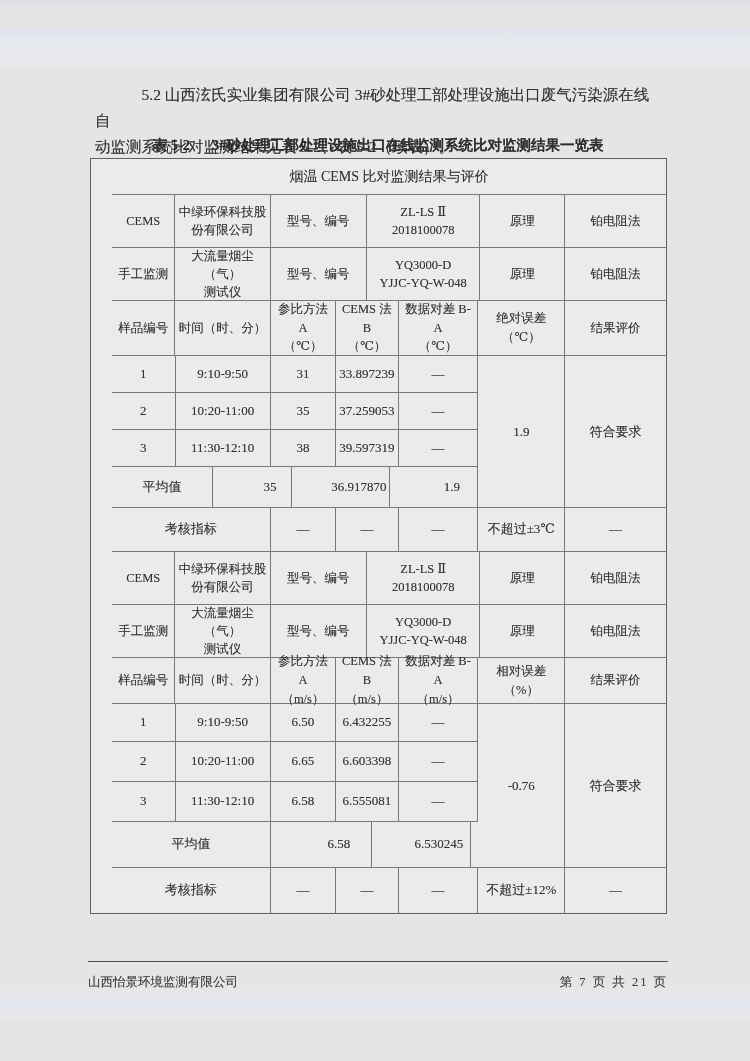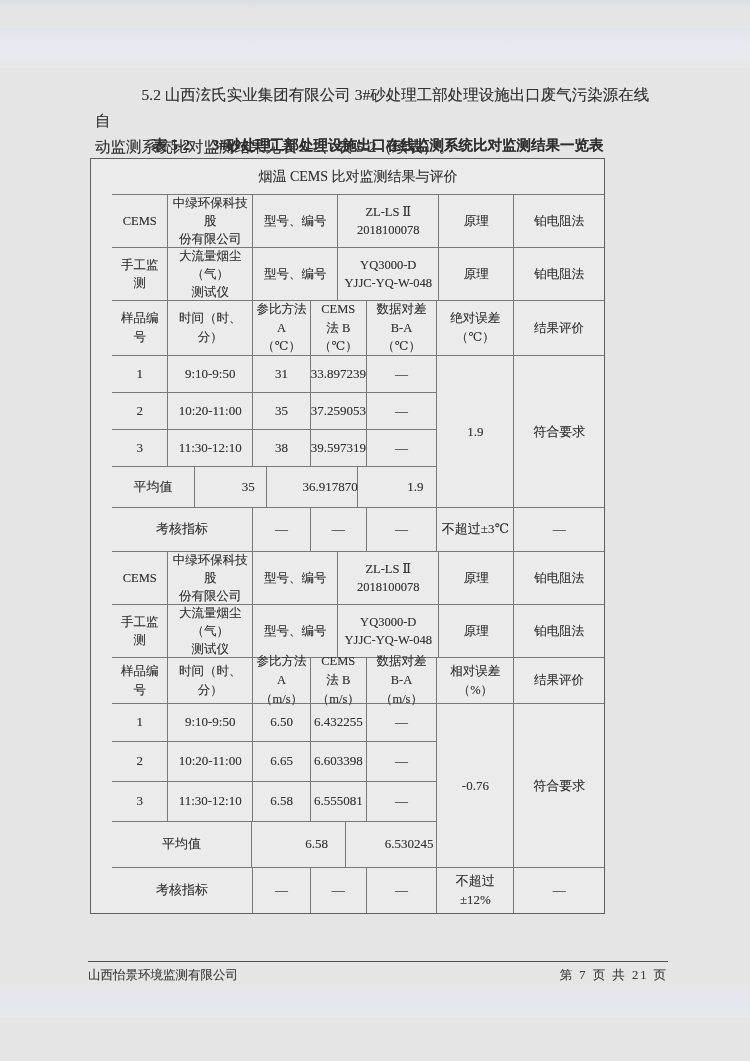--- a/index.html
+++ b/index.html
@@ -24,21 +24,21 @@
     color:#333;text-shadow:0 0 0.6px rgba(70,70,70,0.55);
     margin:0;
   }
   .caption{
     position:absolute;left:90px;top:136px;width:576px;
     display:flex;justify-content:center;gap:22px;
     font-weight:bold;font-size:14.5px;color:#2d2d2d;
     text-shadow:0 0 0.6px rgba(60,60,60,0.6);
   }
   .ctable{
-    position:absolute;left:90px;top:158px;width:515px;
+    position:absolute;left:90px;top:158px;width:577px;
     border:1.5px solid #606060;
     font-size:13px;color:#343434;
     background:rgba(255,255,255,0.25);
     text-shadow:0 0 0.5px rgba(80,80,80,0.5);
     padding-left:21px;
   }
   .trow{display:flex;border-bottom:1px solid #787878;width:100%;}
   .ctable > :last-child{border-bottom:none;}
   .cell{
     border-right:1px solid #787878;
@@ -65,21 +65,21 @@
   
   .rh36{height:36px}.rh53{height:53px}.rh55{height:55px}
   .rh46{height:46px}.rh44{height:44px}.rh45{height:45px}
   .brow.h37{height:37px}.brow.h38{height:38px}.brow.h40{height:40px}.brow.h45{height:45px}
   .eqcell{font-size:12.5px;}
   .hdcell{font-size:12.5px;line-height:1.5;}
   .footer{
     position:absolute;left:88px;top:961px;width:580px;
     border-top:1px solid #4f4f4f;
     display:flex;justify-content:space-between;align-items:flex-start;
-    padding-top:5px;font-size:12.5px;color:#3c3c3c;
+    padding-top:12px;font-size:12.5px;color:#3c3c3c;
     text-shadow:0 0 0.5px rgba(80,80,80,0.45);
   }
   .pgnum{letter-spacing:2px;}
 </style>
 </head>
 <body>
 
 <div class="page">
   <div class="band band-top2"></div>
   <div class="band band-top"></div>

